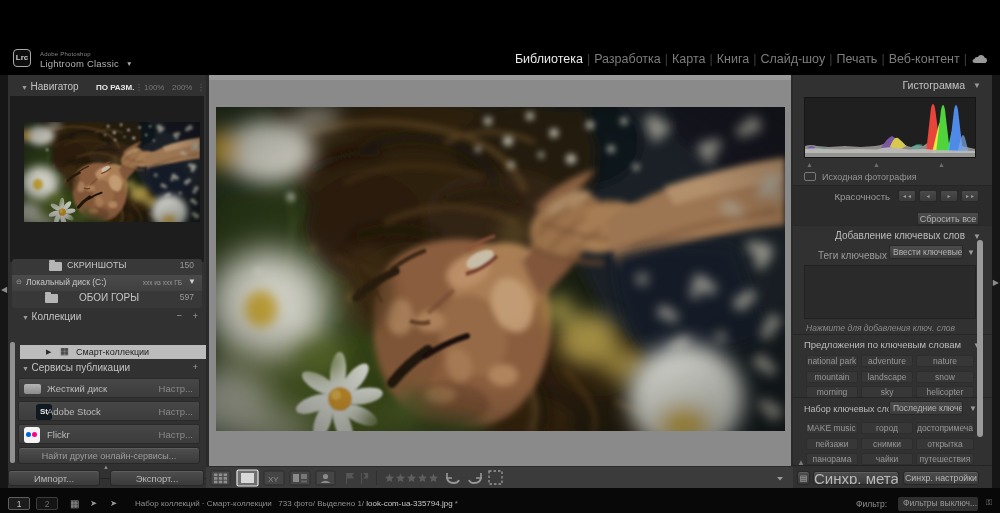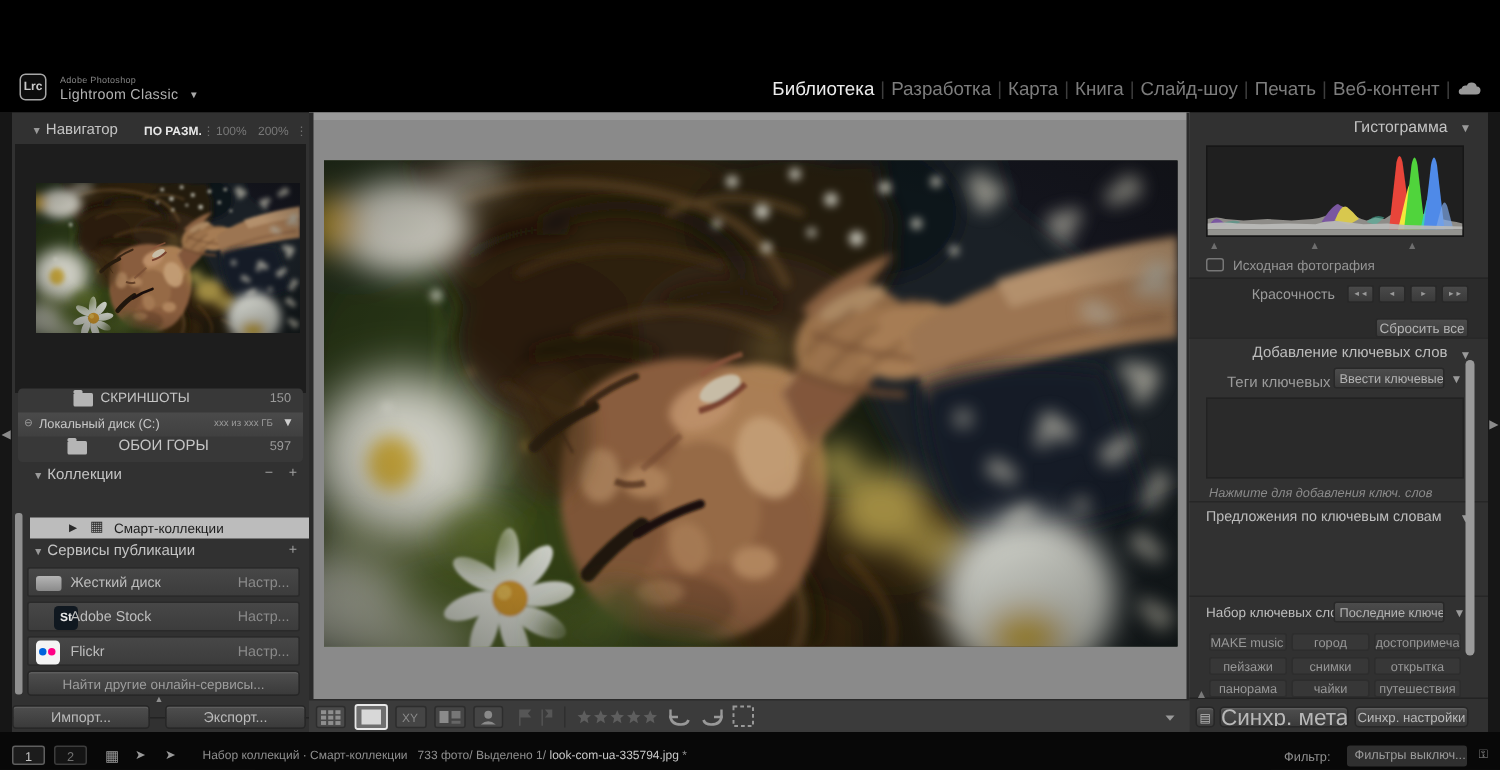--- a/index.html
+++ b/index.html
@@ -606,20 +606,31 @@
       <div class="abs" style="right:11px; top:157px; color:#9a9a9a; font-size:8px;">▼</div>
       <div class="abs" style="left:25px; top:175px; color:#9b9b9b; font-size:10px;">Теги ключевых слов</div>
       <div class="abs" style="left:96px; top:170px; width:74px; height:14px; background:linear-gradient(#4c4c4c,#3b3b3b); border:1px solid #282828; border-radius:2px; color:#b3b3b3; font-size:8.5px; line-height:13px; padding-left:3px; white-space:nowrap; overflow:hidden;">Ввести ключевые... </div>
       <div class="abs" style="left:174px; top:173px; color:#9a9a9a; font-size:8px;">▼</div>
       <div class="abs" style="left:11px; top:190px; width:172px; height:54px; background:#2a2a2a; border:1px solid #222;"></div>
       <div class="abs" style="left:13px; top:248px; color:#8a8a8a; font-size:8.5px; font-style:italic;">Нажмите для добавления ключ. слов</div>
       <div class="abs" style="left:0; top:259px; width:199px; height:1px; background:#262626;"></div>
 
       <div class="abs" style="left:11px; top:264px;"><span class="phead" style="font-size:9.5px; color:#bdbdbd;">Предложения по ключевым словам</span></div>
       <div class="abs" style="right:11px; top:266px; color:#9a9a9a; font-size:8px;">▼</div>
+      <div class="kwgrid" style="top:280px;">
+        <span class="kw">national park</span>
+          <span class="kw">adventure</span>
+          <span class="kw">nature</span>
+        <span class="kw">mountain</span>
+          <span class="kw">landscape</span>
+          <span class="kw">snow</span>
+        <span class="kw">morning</span>
+          <span class="kw">sky</span>
+          <span class="kw">helicopter</span>
+      </div>
       <div class="abs" style="left:0; top:322px; width:199px; height:1px; background:#262626;"></div>
 
       <div class="abs" style="left:11px; top:328px;"><span class="phead" style="font-size:9px; color:#bdbdbd;">Набор ключевых слов</span></div>
       <div class="abs" style="left:96px; top:326px; width:74px; height:14px; background:linear-gradient(#4c4c4c,#3b3b3b); border:1px solid #282828; border-radius:2px; color:#b3b3b3; font-size:8.5px; line-height:13px; padding-left:3px; white-space:nowrap; overflow:hidden;">Последние ключе... </div>
       <div class="abs" style="left:176px; top:329px; color:#9a9a9a; font-size:8px;">▼</div>
       <div class="kwgrid" style="top:347px;">
         <span class="kw">MAKE music vi...</span>
           <span class="kw">город</span>
           <span class="kw">достопримечат...</span>
         <span class="kw">пейзажи</span>

